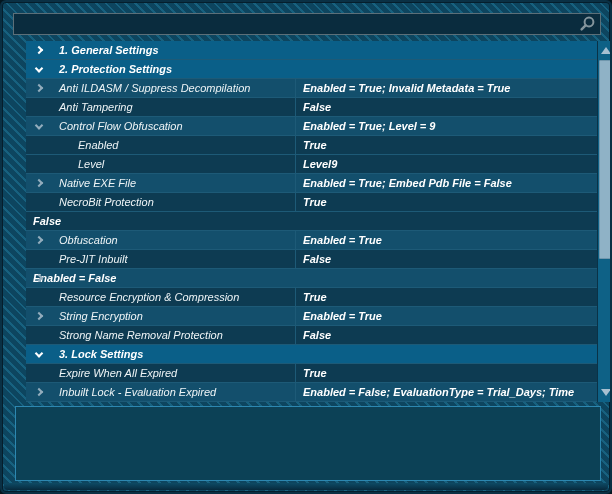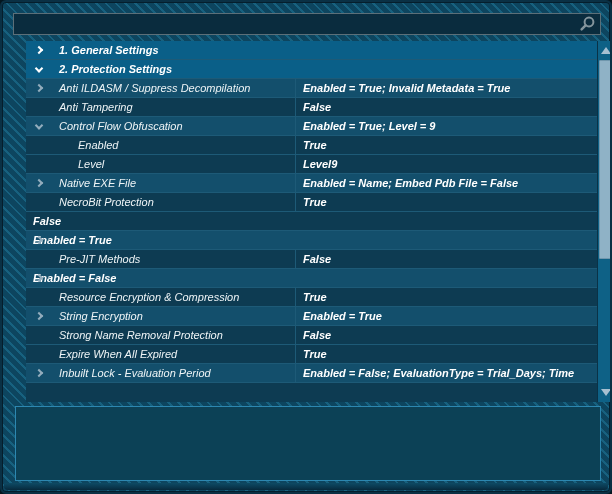--- a/index.html
+++ b/index.html
@@ -119,45 +119,48 @@
           <div class="val">
             <span>Level9</span>
           </div>
         </div>
         <div class="row prop parent">
           <span class="chev right"></span>
           <div class="name">
             <span>Native EXE File</span>
           </div>
           <div class="val">
-            <span>Enabled = Name; Embed Pdb File = False</span>
+            <span>Enabled = True; Embed Pdb File = False</span>
           </div>
         </div>
         <div class="row prop">
           <div class="name">
             <span>NecroBit Protection</span>
           </div>
           <div class="val">
             <span>True</span>
           </div>
         </div>
         <div class="row prop">
           <div class="val">
             <span>False</span>
           </div>
         </div>
         <div class="row prop parent">
           <span class="chev right"></span>
+          <div class="name">
+            <span>Obfuscation</span>
+          </div>
           <div class="val">
             <span>Enabled = True</span>
           </div>
         </div>
         <div class="row prop">
           <div class="name">
-            <span>Pre-JIT Methods</span>
+            <span>Pre-JIT Inbuilt</span>
           </div>
           <div class="val">
             <span>False</span>
           </div>
         </div>
         <div class="row prop parent">
           <span class="chev right"></span>
           <div class="val">
             <span>Enabled = False</span>
           </div>
@@ -180,32 +183,36 @@
           </div>
         </div>
         <div class="row prop">
           <div class="name">
             <span>Strong Name Removal Protection</span>
           </div>
           <div class="val">
             <span>False</span>
           </div>
         </div>
+        <div class="row cat">
+          <span class="chev down"></span>
+          <div class="catlabel">3. Lock Settings</div>
+        </div>
         <div class="row prop">
           <div class="name">
             <span>Expire When All Expired</span>
           </div>
           <div class="val">
             <span>True</span>
           </div>
         </div>
         <div class="row prop parent">
           <span class="chev right"></span>
           <div class="name">
-            <span>Inbuilt Lock - Evaluation Period</span>
+            <span>Inbuilt Lock - Evaluation Expired</span>
           </div>
           <div class="val">
             <span>Enabled = False; EvaluationType = Trial_Days; Time</span>
           </div>
         </div>
       </div>
     <div class="scrollbar">
       <div class="sb-btn up">
         <span class="tri up"></span>
       </div>

